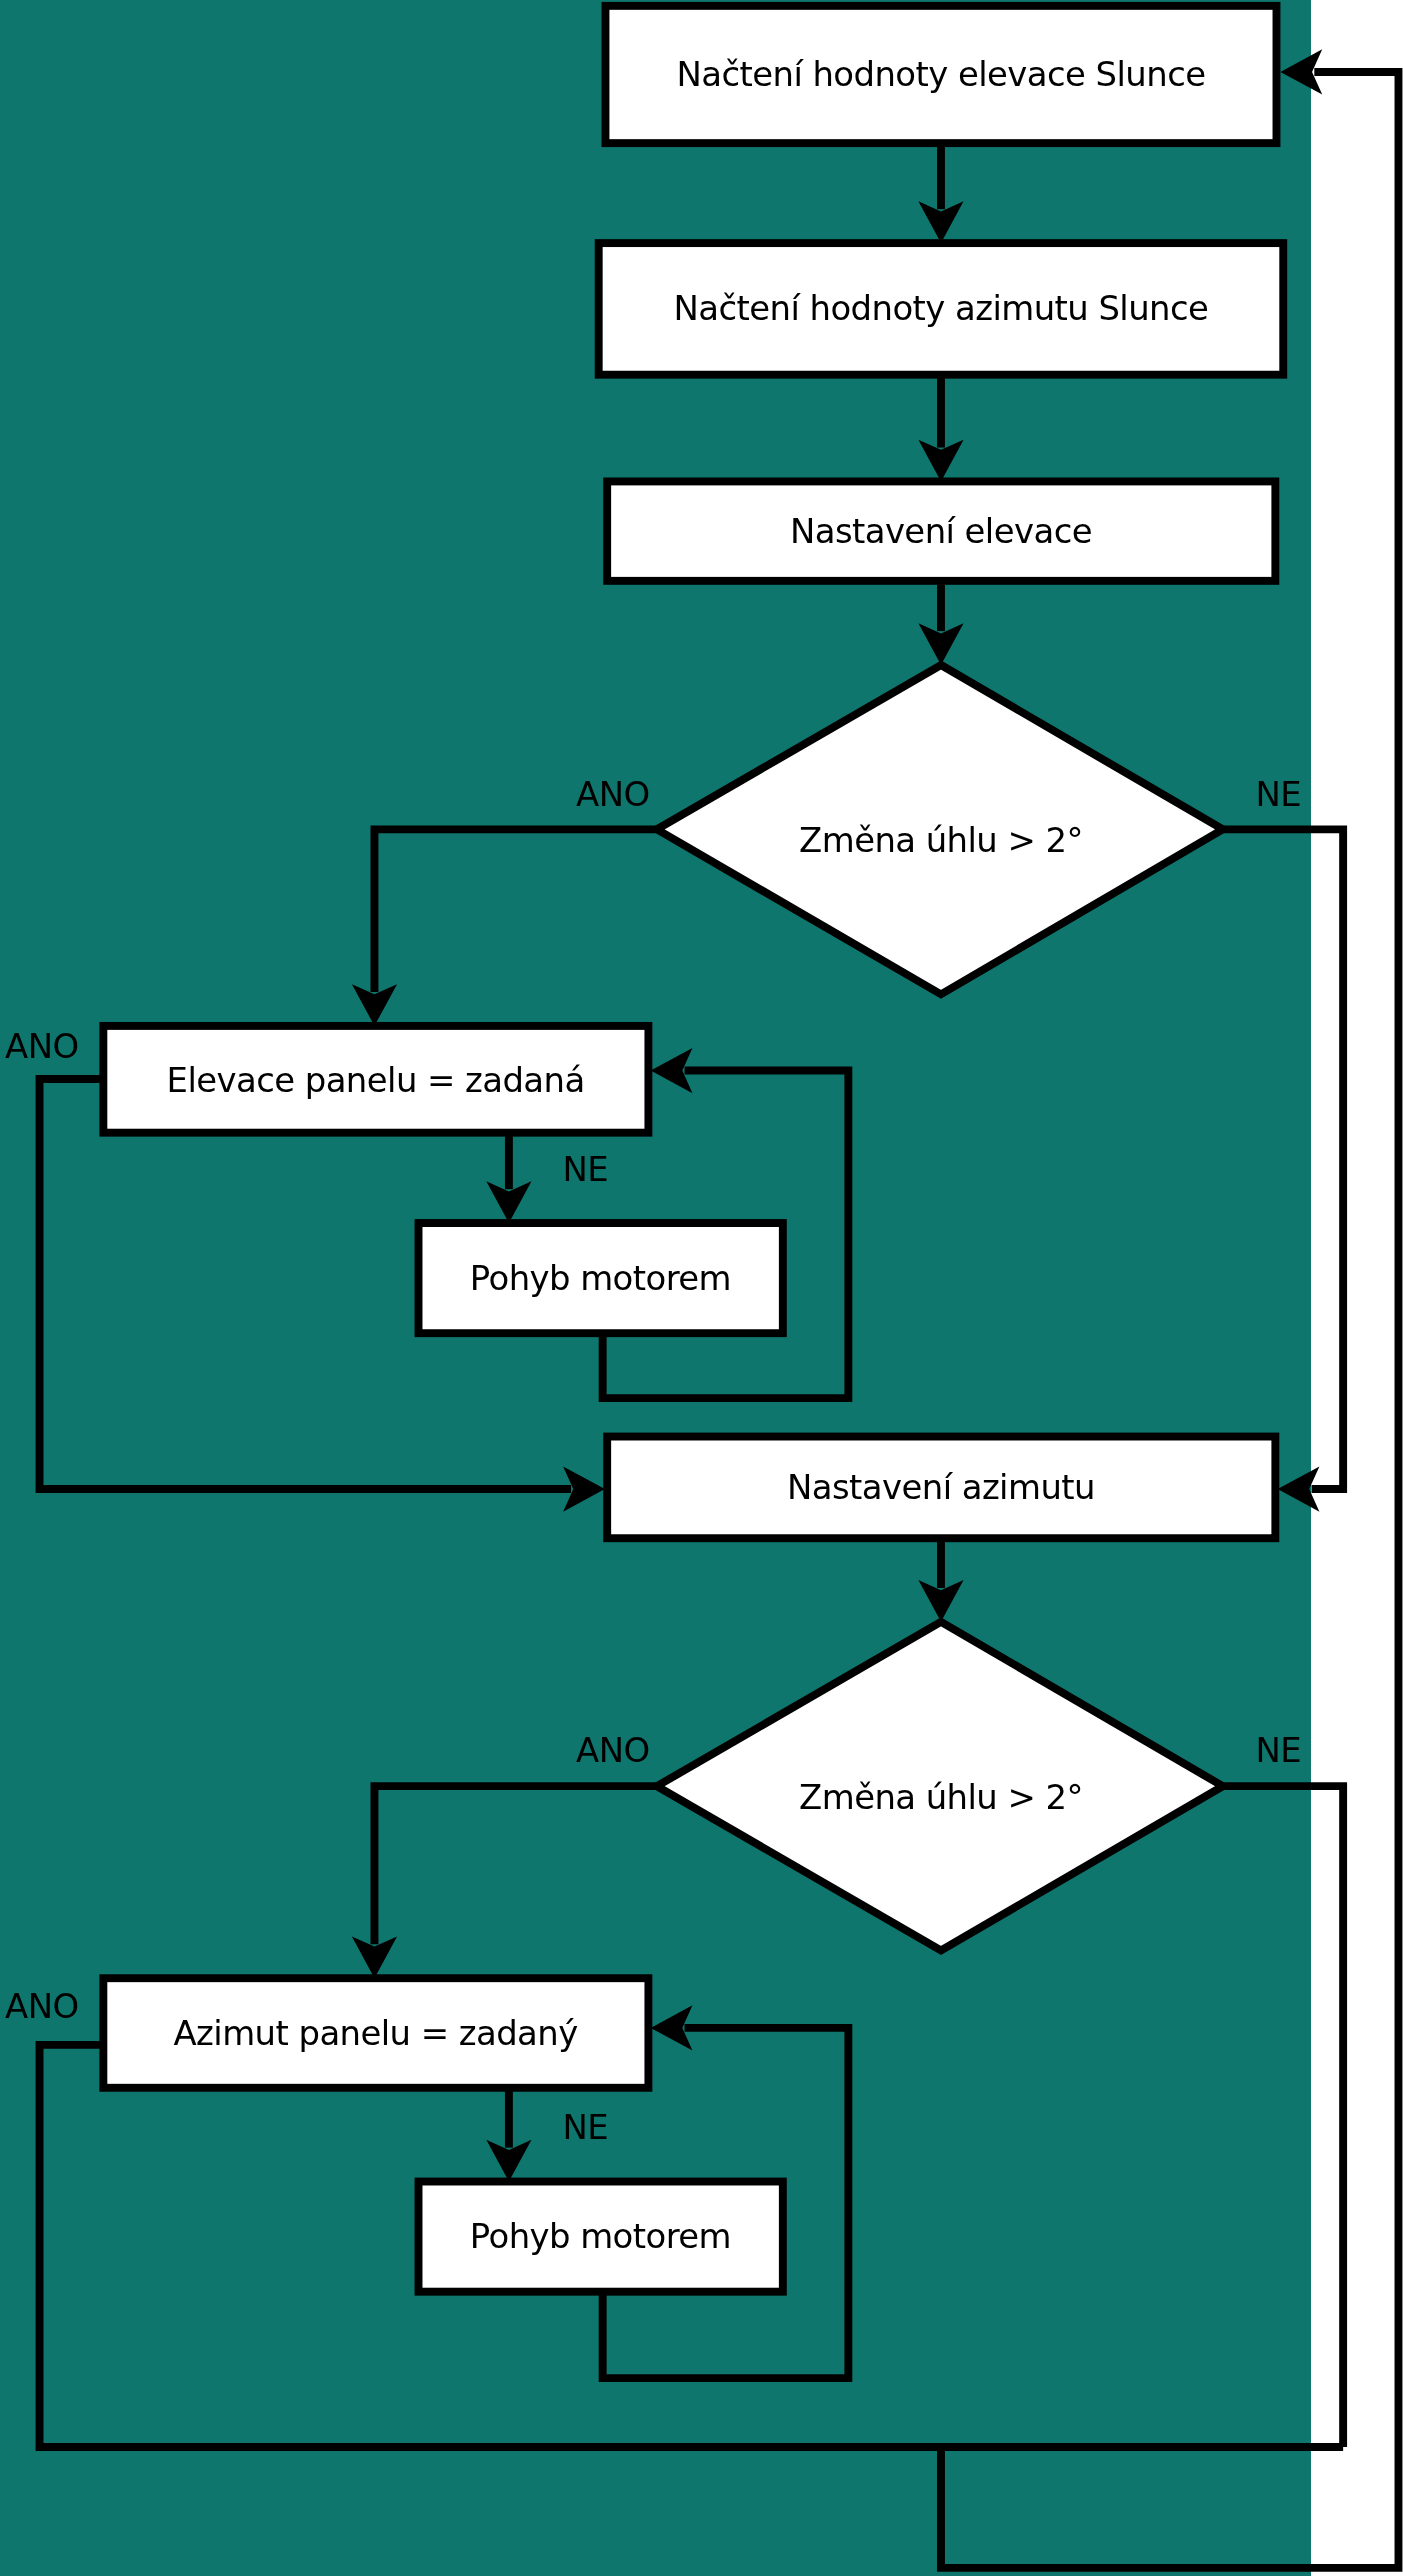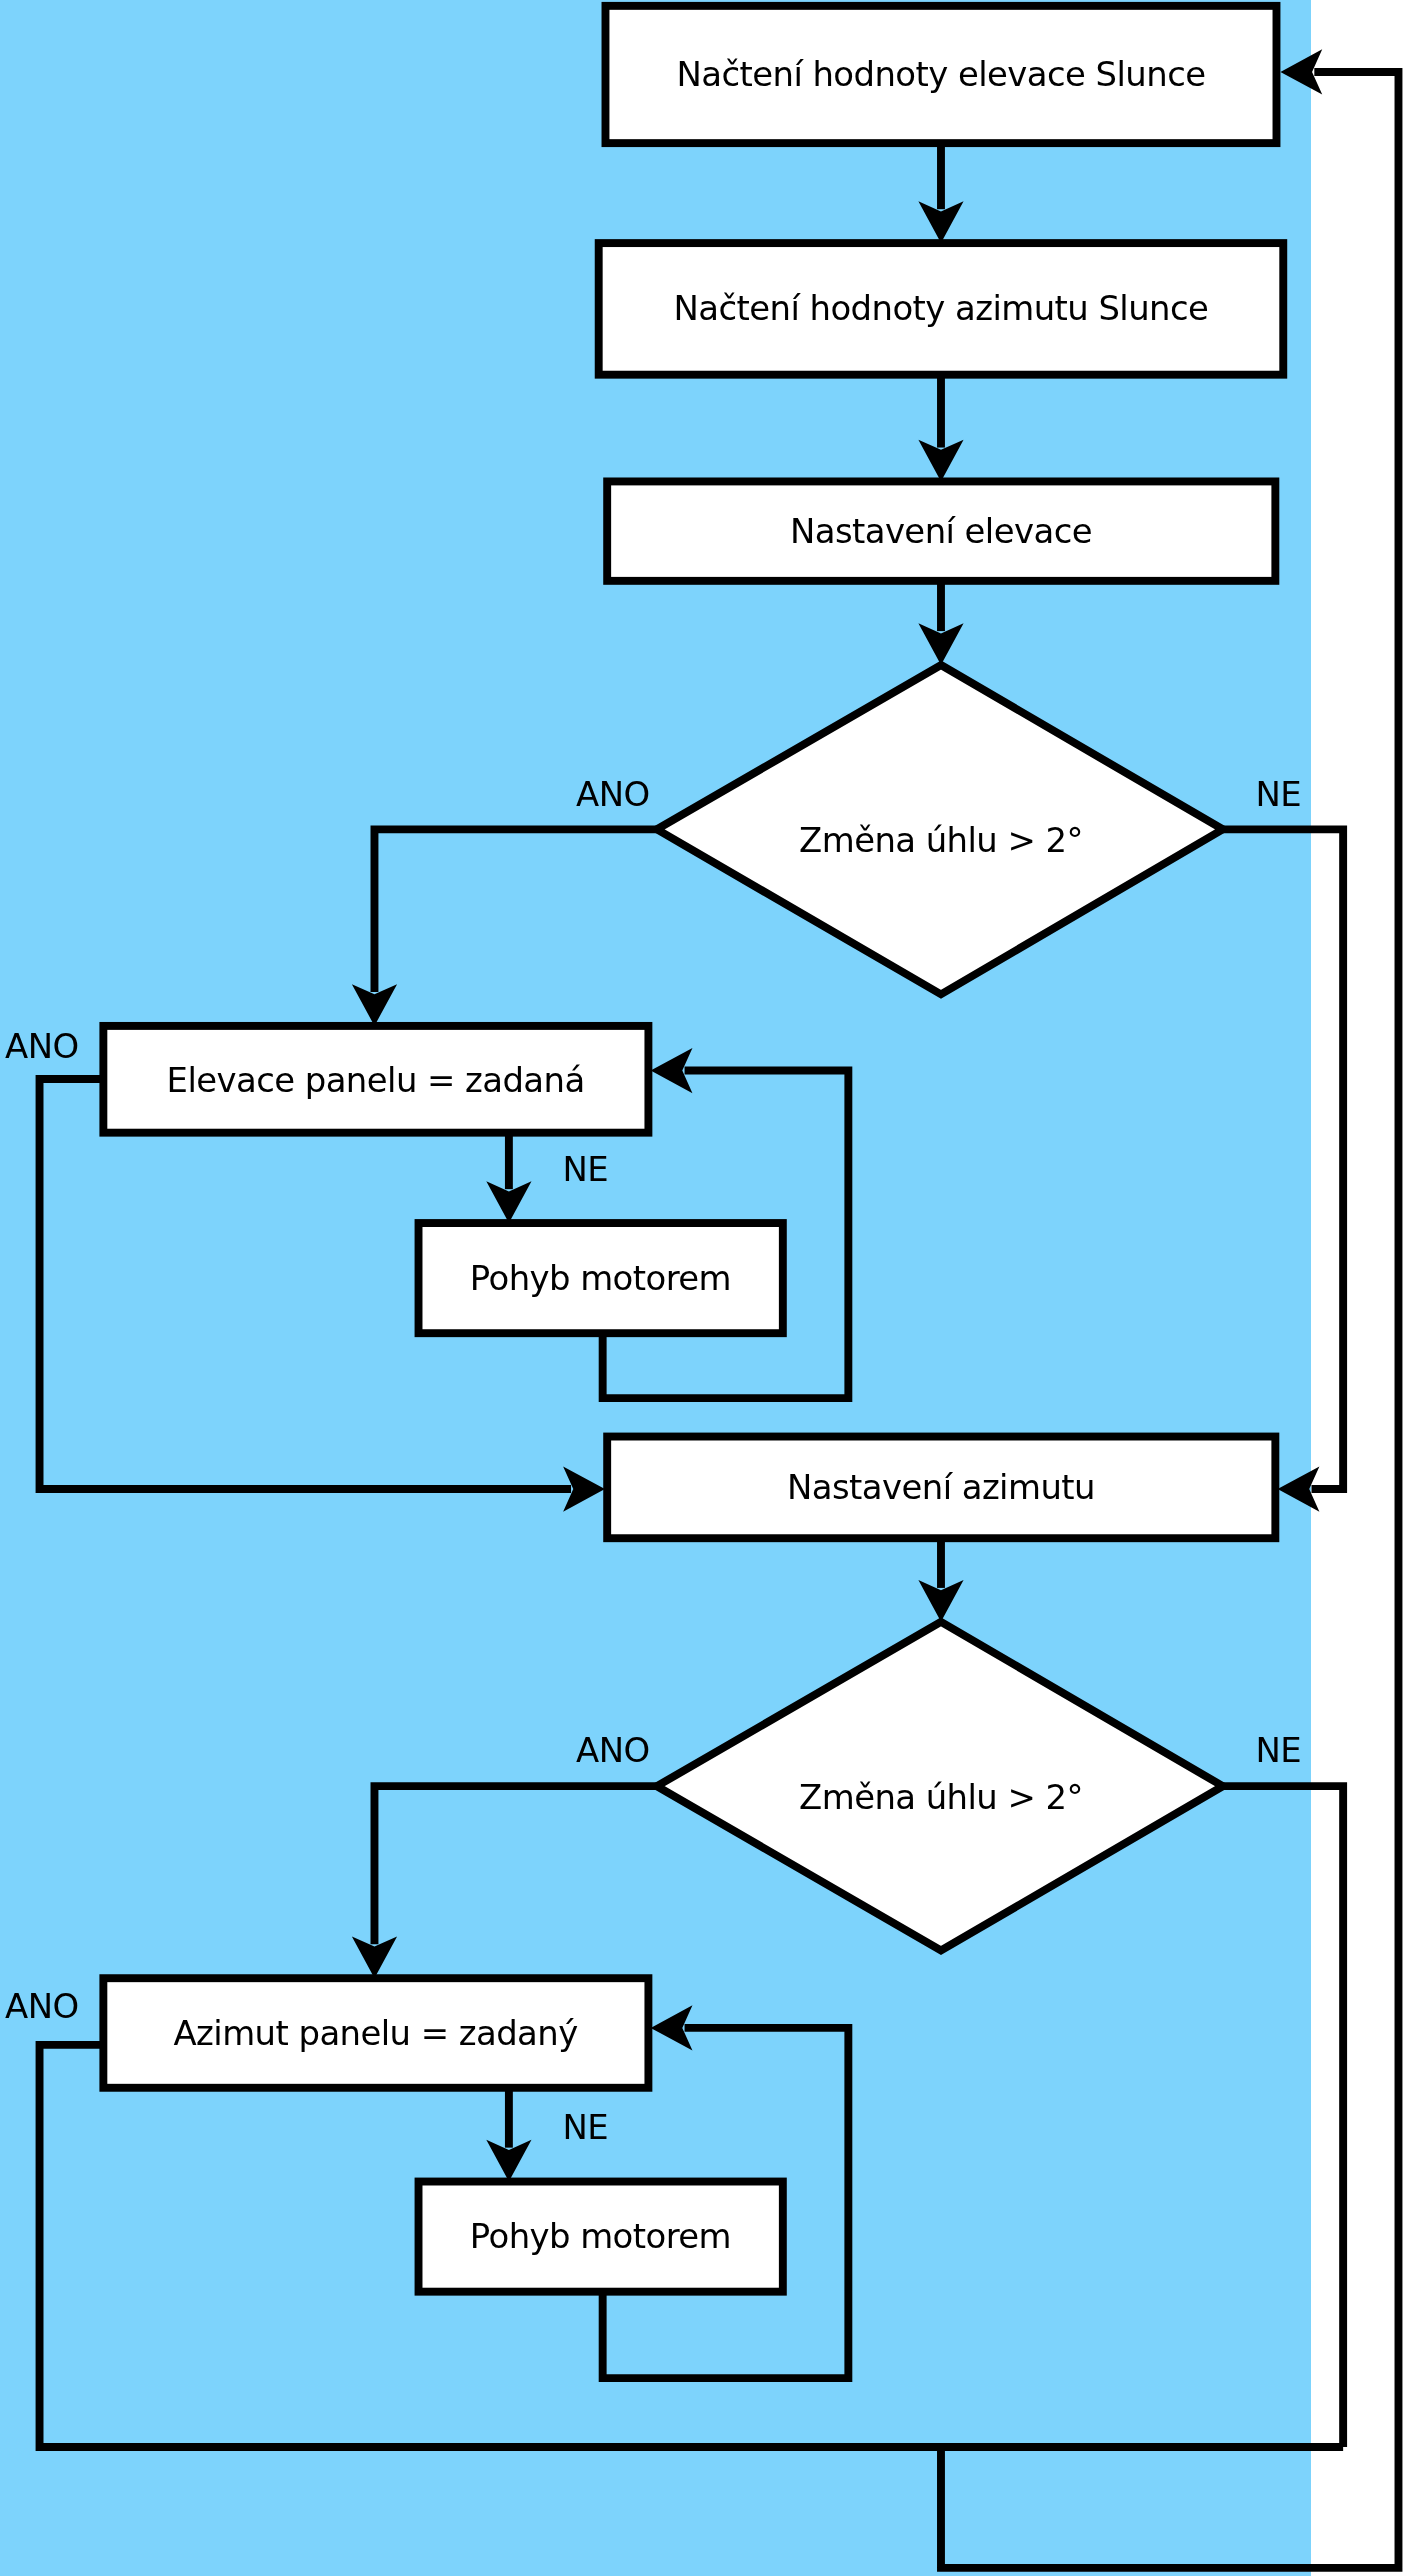--- a/index.html
+++ b/index.html
@@ -4,21 +4,21 @@
 <style>
   html, body {
     margin: 0;
     padding: 0;
     background: #ffffff;
   }
   .canvas {
     width: 1311px;
     height: 2576px;
     position: relative;
-    background: #7dd3fc;
+    background: #0f766e;
     text-decoration: underline;
   }
   svg { display: block; }
   .shape {
     fill: #ffffff;
     stroke: #000000;
     stroke-width: 14;
     stroke-linejoin: miter;
   }
   .edge {

